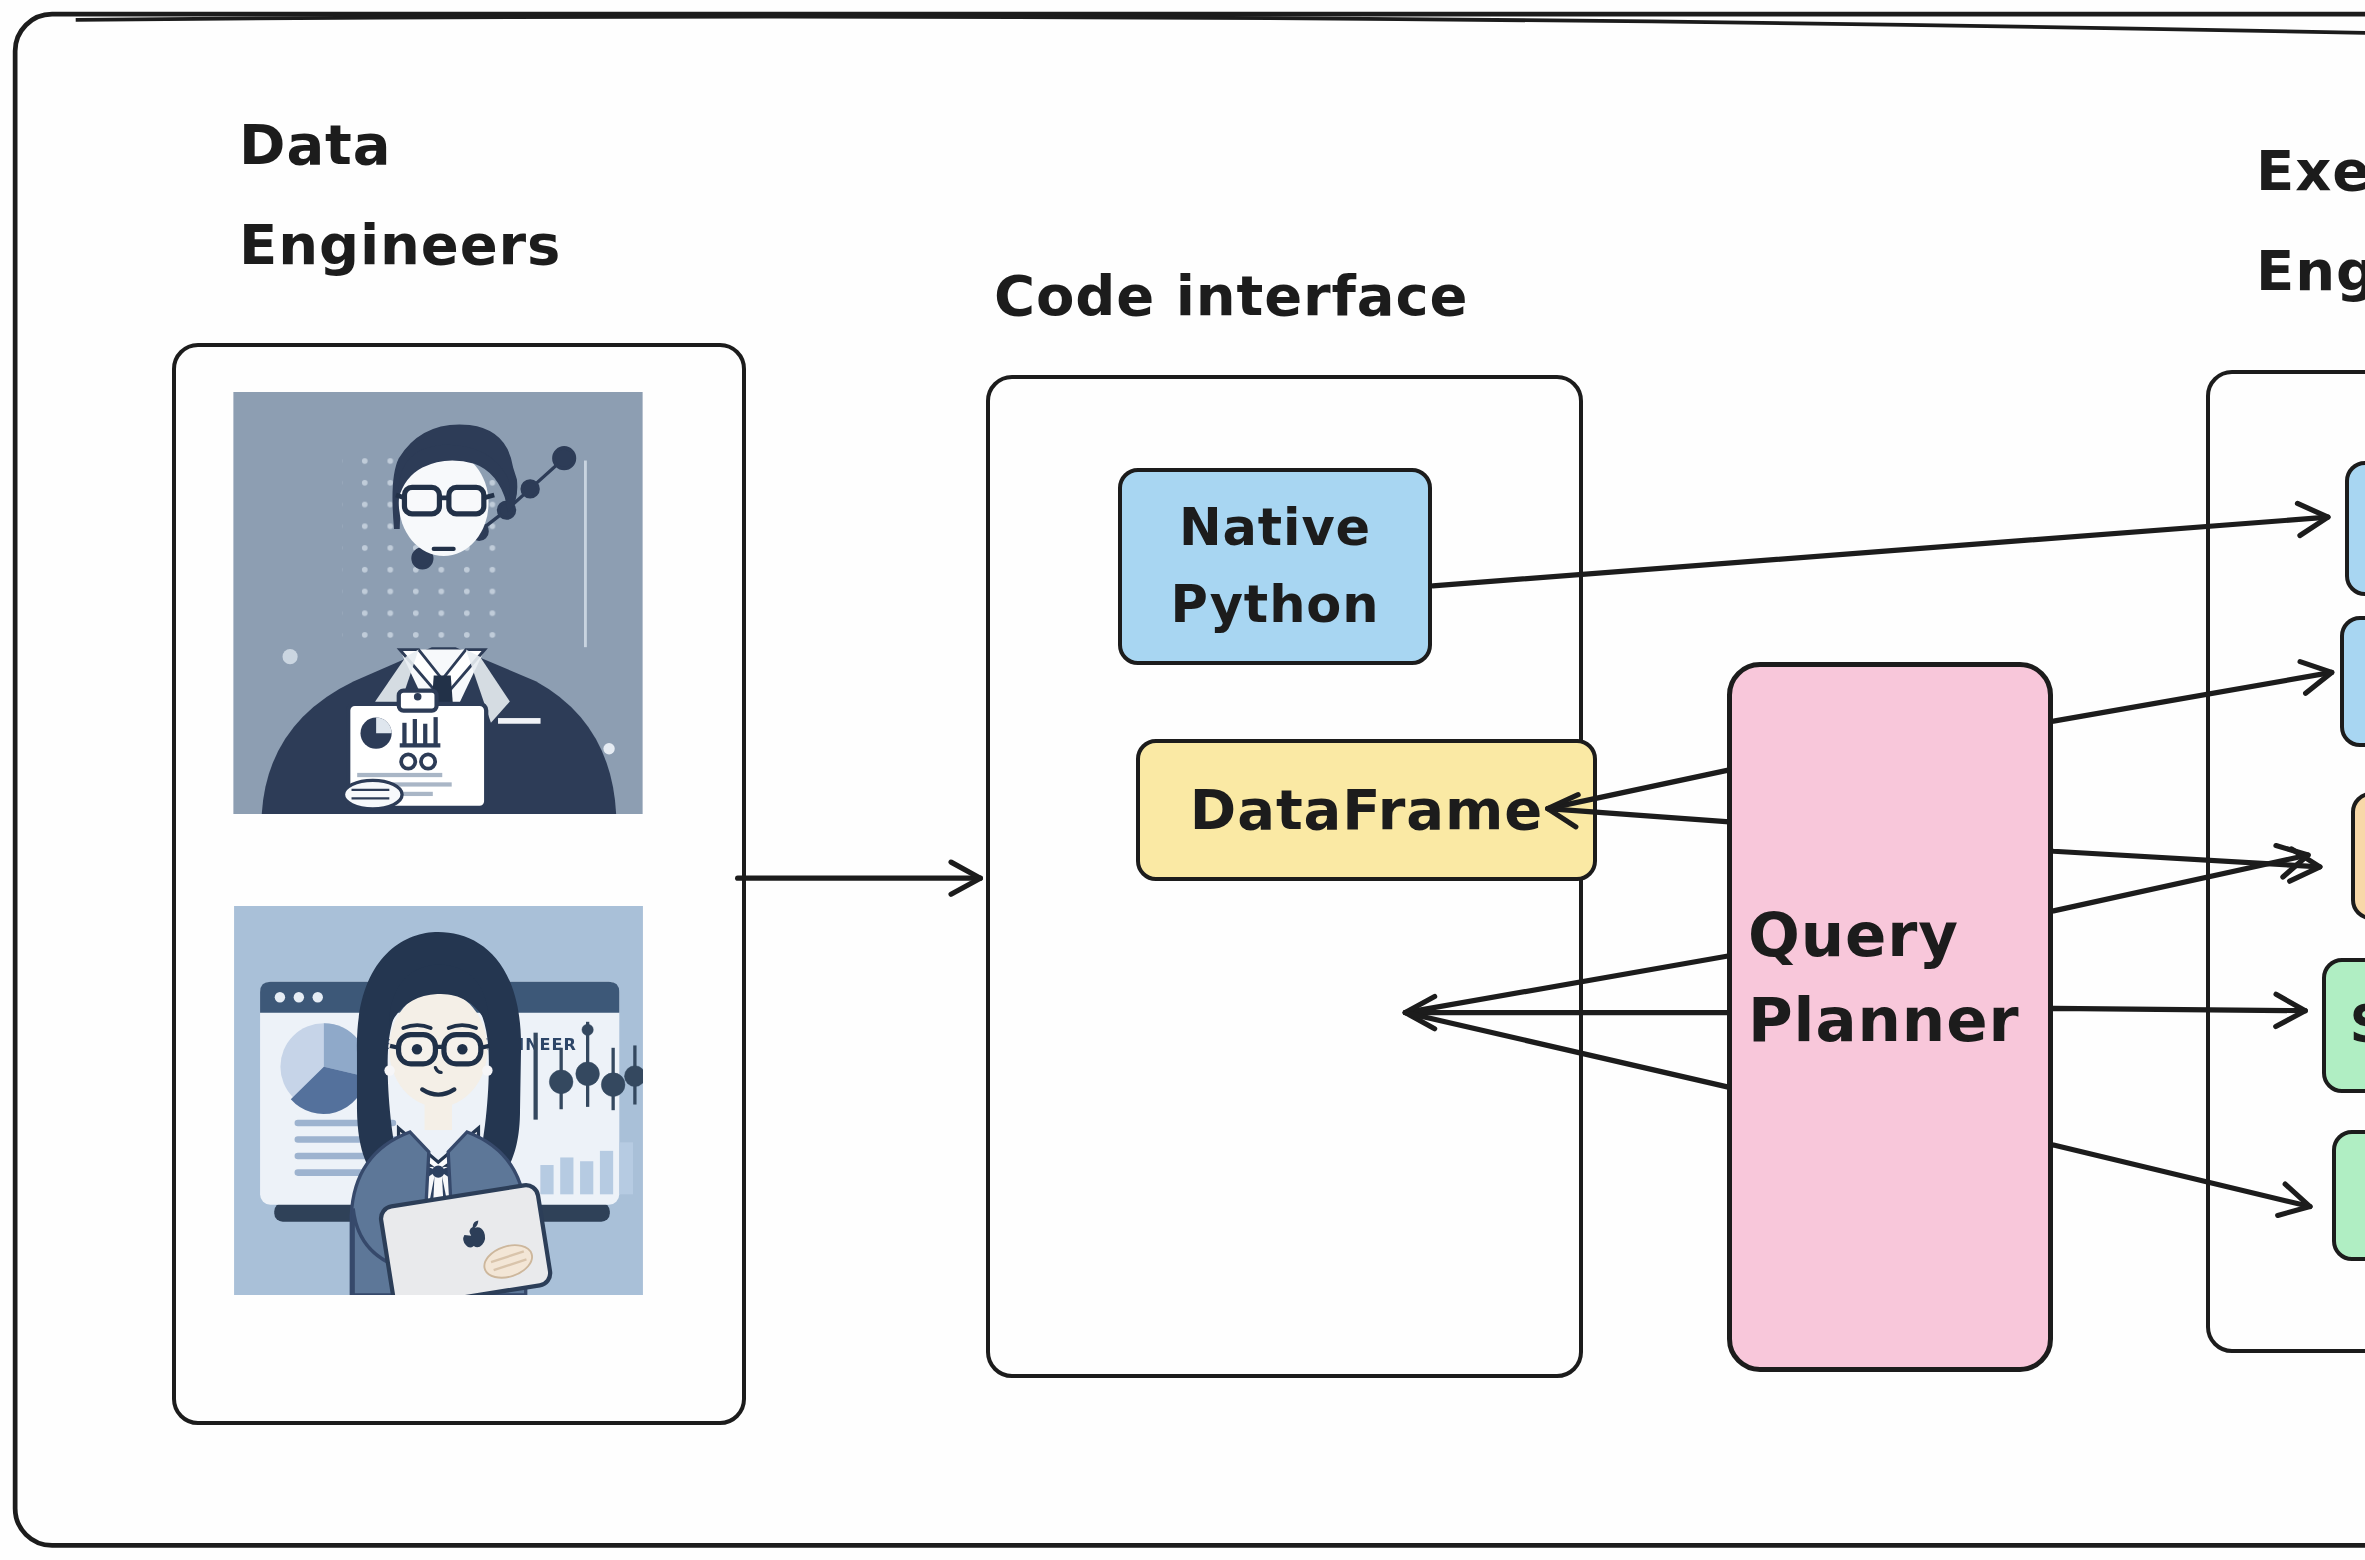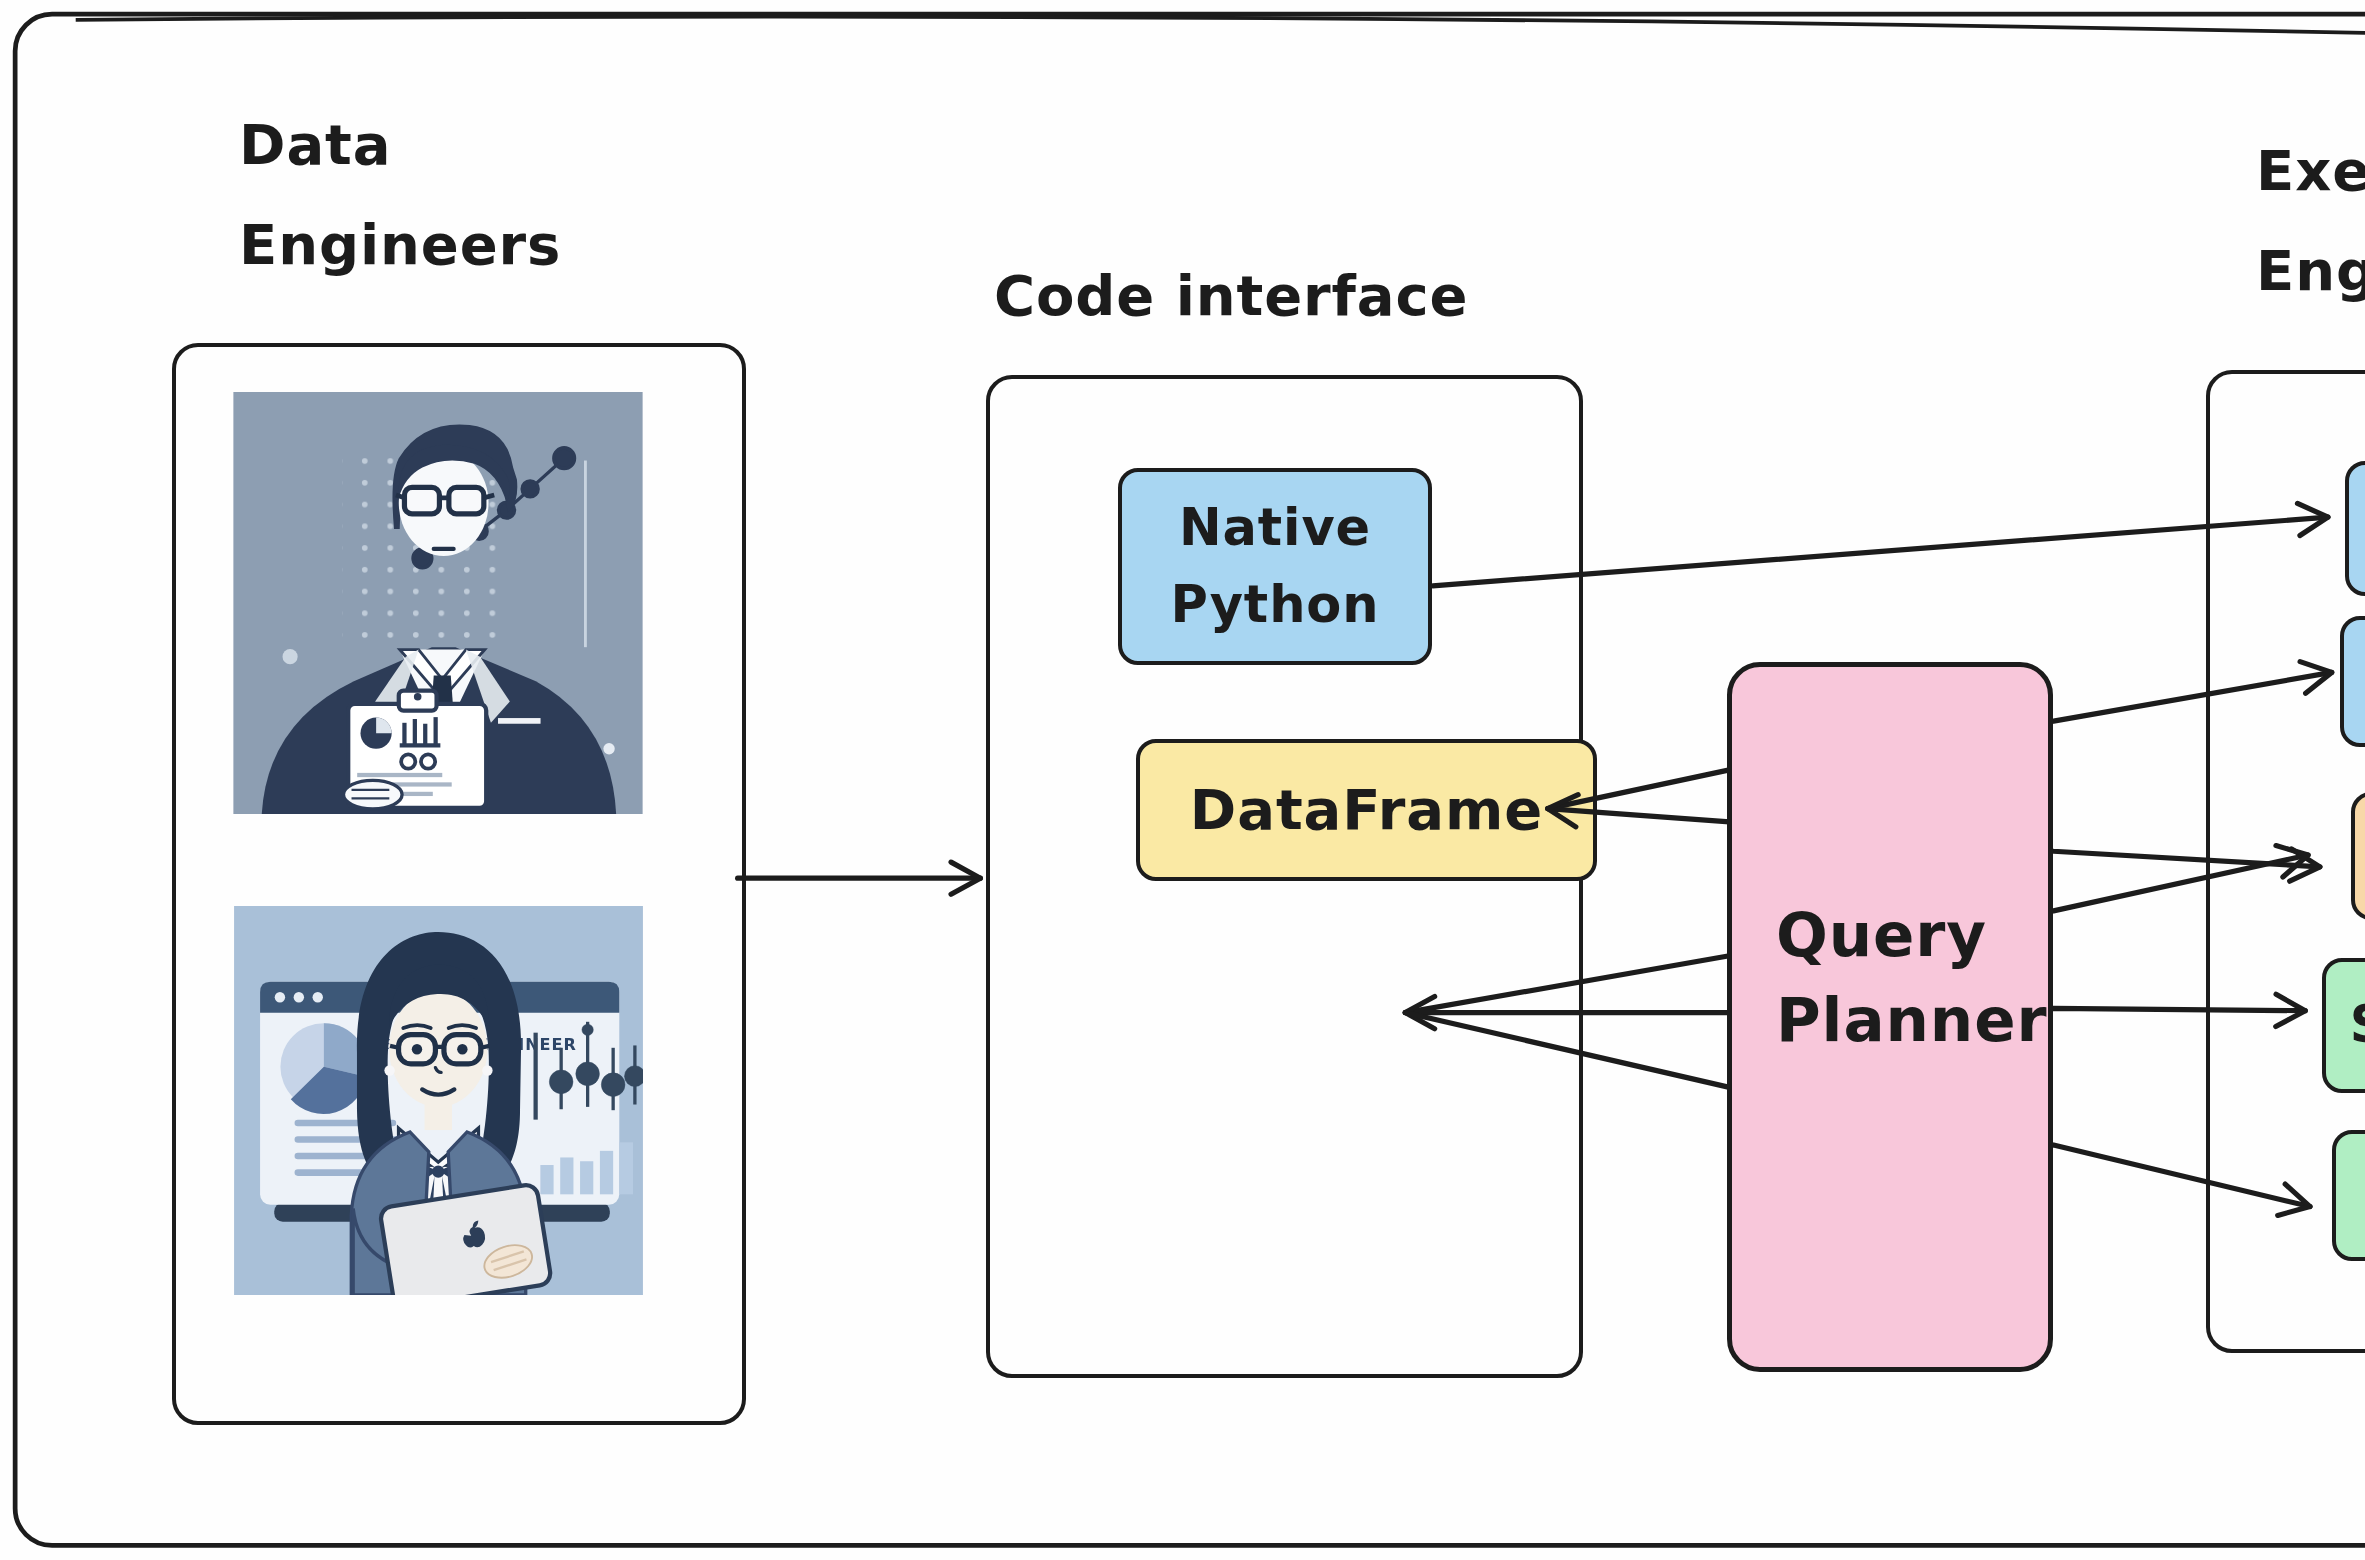--- a/index.html
+++ b/index.html
@@ -17,21 +17,21 @@
   .node{
     position:absolute;border:4.3px solid #1c1c1c;border-radius:20px;
     display:flex;align-items:center;justify-content:center;text-align:center;
     font-weight:bold;font-size:51px;line-height:1.5;letter-spacing:0.9px;z-index:2;
   }
   .node.wide{font-size:56px;}
   #query-planner{
     position:absolute;left:1727px;top:662px;width:326px;height:710px;
     border:5.2px solid #1c1c1c;border-radius:33px;z-index:6;
     display:flex;align-items:center;justify-content:flex-start;
-    padding:0 0 80px 44px;box-sizing:border-box;
+    padding:0 0 80px 16px;box-sizing:border-box;
     font-weight:bold;font-size:61px;line-height:1.4;letter-spacing:0.9px;
   }
   #arrow-layer{position:absolute;left:0;top:0;z-index:5;}
   .illu{position:absolute;z-index:2;}
   marker{overflow:visible;}
 </style>
 </head>
 <body>
 
 <div id="stage">

